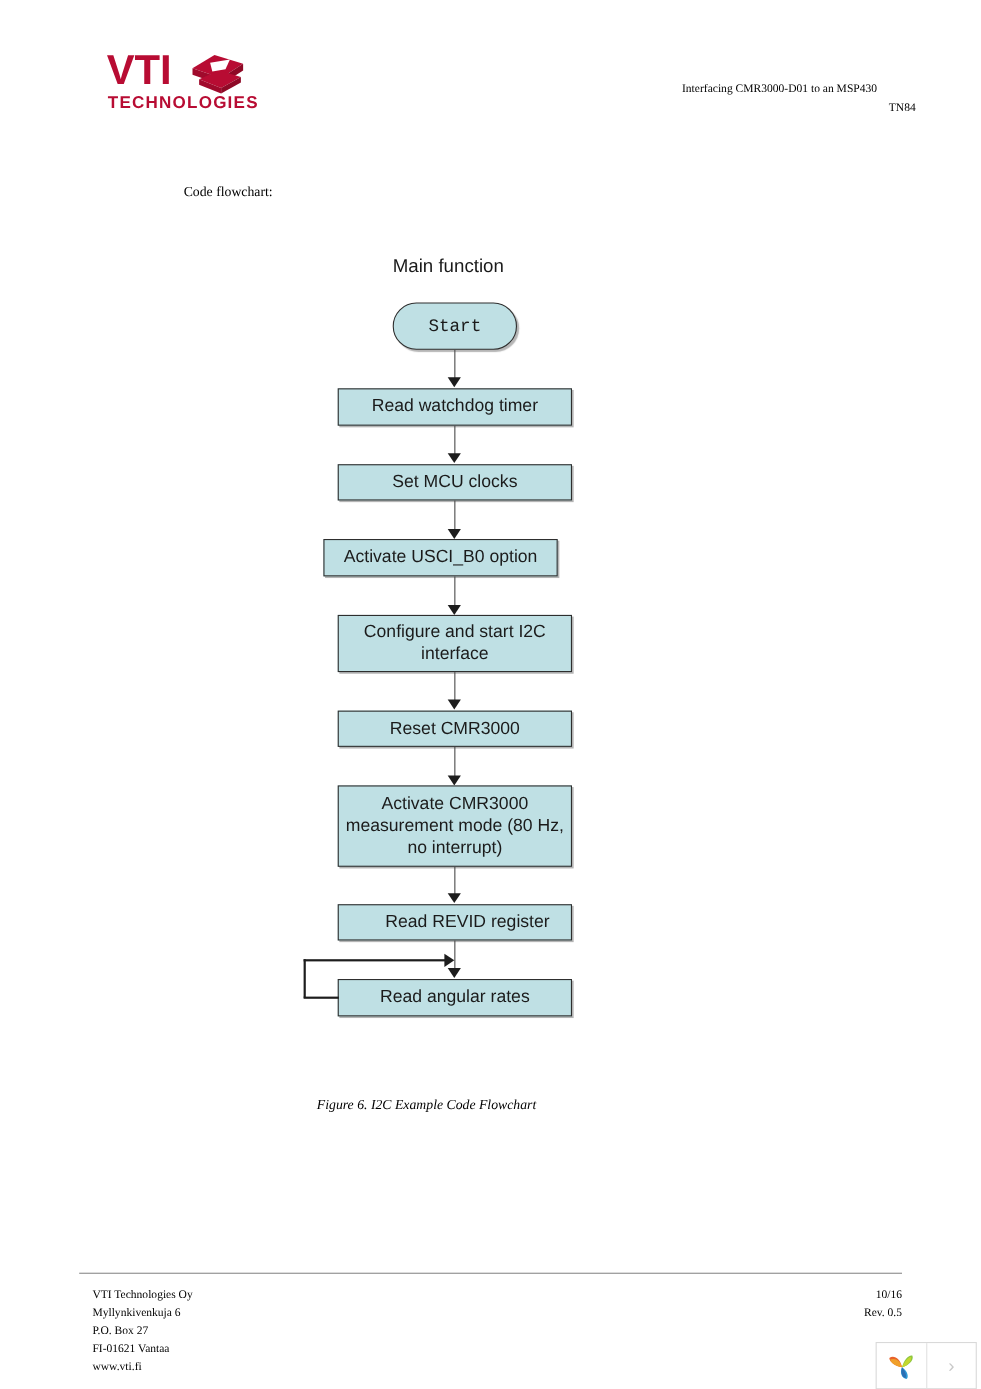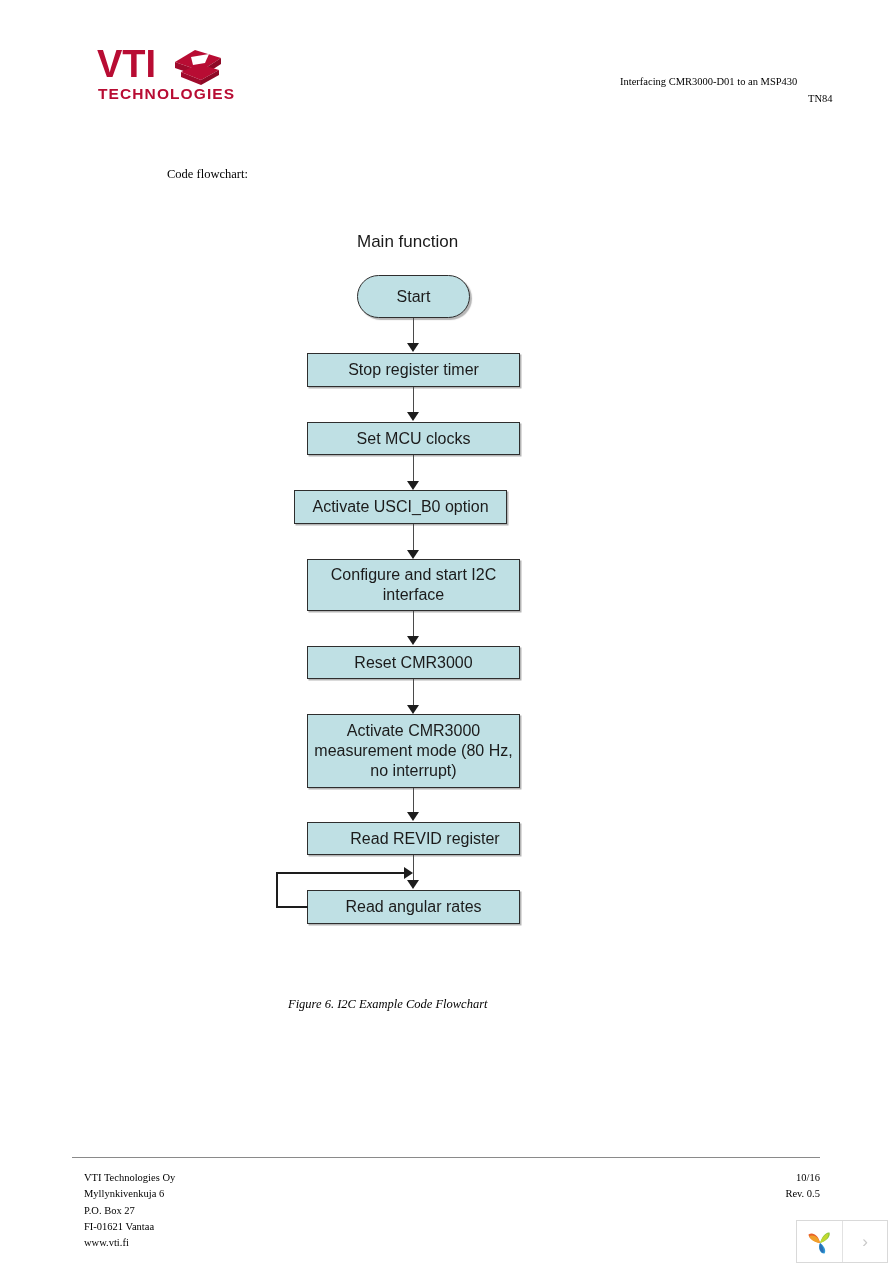--- a/index.html
+++ b/index.html
@@ -106,20 +106,21 @@
     font-family: "Liberation Sans", sans-serif;
     font-size: 16px;
     color: #1b1b1b;
     line-height: 20px;
     padding: 0 6px;
     box-shadow: 1.5px 1.5px 0 rgba(90,90,90,0.45);
   }
   .node.terminal {
     border-radius: 22px;
     box-shadow: 2px 2px 1px rgba(110,110,110,0.5);
+    font-family: Liberation Mono, monospace;
   }
 
   .conn {
     position: absolute;
     background: #4a4a4a;
   }
   .conn-v { width: 1.6px; }
   .arrowhead {
     position: absolute;
     width: 0;
@@ -230,21 +231,21 @@
   <div id="flow-title">Main function</div>
 
   <div class="node terminal" style="left:357px; top:275px; width:113px; height:43px;">
     <span>Start</span>
   </div>
 
   <div class="conn conn-v" style="left:412.5px; top:318px; height:28px;"></div>
   <div class="arrowhead" style="left:407px; top:343px;"></div>
 
   <div class="node" style="left:307px; top:353px; width:213px; height:34px;">
-    <span>Stop register timer</span>
+    <span>Read watchdog timer</span>
   </div>
 
   <div class="conn conn-v" style="left:412.5px; top:387px; height:28px;"></div>
   <div class="arrowhead" style="left:407px; top:412px;"></div>
 
   <div class="node" style="left:307px; top:422px; width:213px; height:33px;">
     <span>Set MCU clocks</span>
   </div>
 
   <div class="conn conn-v" style="left:412.5px; top:455px; height:29px;"></div>

